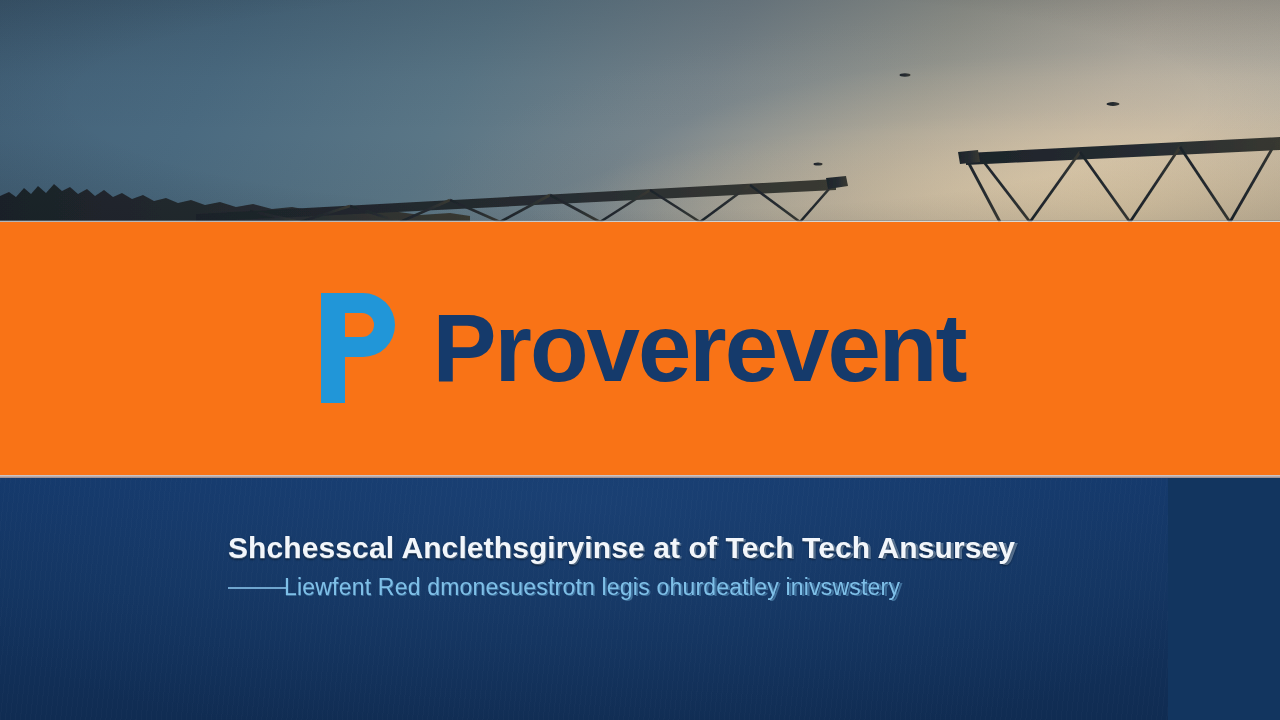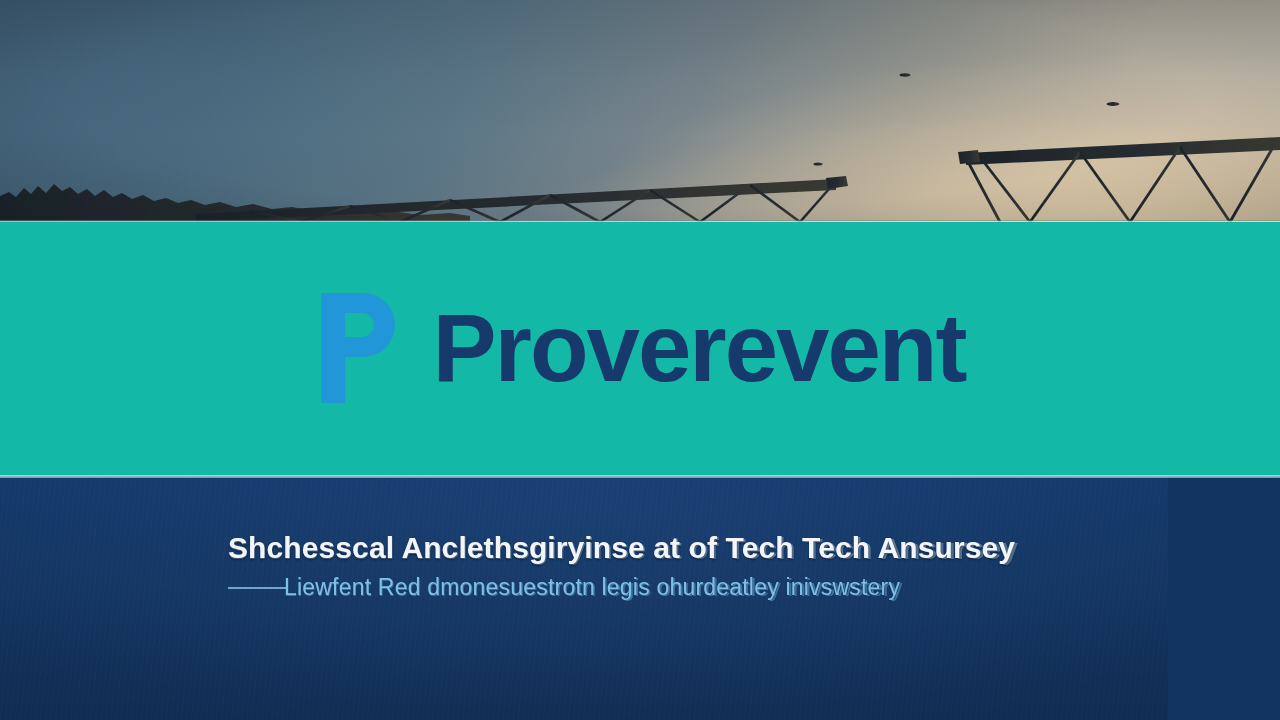--- a/index.html
+++ b/index.html
@@ -69,21 +69,21 @@
     position:absolute; left:0; bottom:0;
     width:1280px; height:2px;
     background:linear-gradient(180deg, rgba(15,25,35,0.35), rgba(255,255,255,0.9));
   }
 
   
   .logo-band {
     position:absolute;
     left:0; top:222px;
     width:1280px; height:256px;
-    background:#14b8a6;
+    background:#f97316;
     display:flex;
     align-items:center;
     justify-content:center;
   }
   .logo-lockup {
     display:flex;
     align-items:center;
     gap:26px;
     transform:translateY(-2px);
   }

